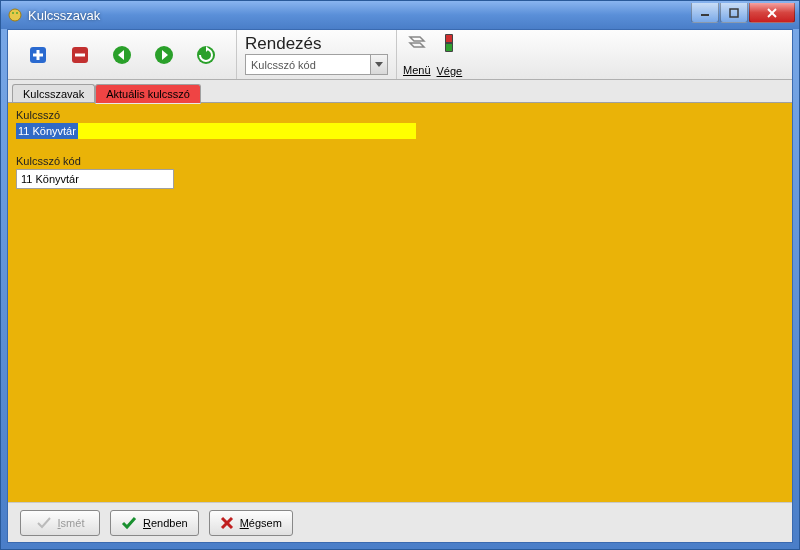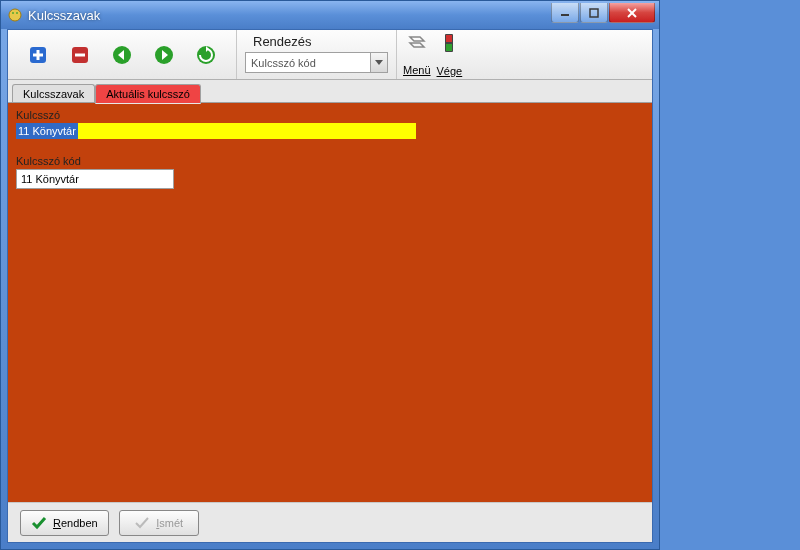--- a/index.html
+++ b/index.html
@@ -1,20 +1,20 @@
 <!DOCTYPE html>
 <html><head>
 <meta charset="utf-8">
 <style>
   * { box-sizing: border-box; }
   html, body { margin: 0; padding: 0; font-family: "Segoe UI", Tahoma, sans-serif; font-size: 12px; }
   body { background: #5a8fd8; width: 800px; height: 550px; overflow: hidden; }
 
   .window {
-    width: 660px; height: 550px;
+    width: 800px; height: 550px;
     background: linear-gradient(to bottom, #7aa9e8 0%, #4a7ec8 100%);
     border: 1px solid #2a5a9a;
     display: flex; flex-direction: column;
   }
 
   .titlebar {
     height: 28px;
     background: linear-gradient(to bottom, #8ab5f0 0%, #5a8fd8 50%, #4a7ec8 100%);
     display: flex; align-items: center;
     padding: 0 0 0 6px;
@@ -58,21 +58,21 @@
   }
   .nav-btn { width: 20px; height: 20px; cursor: pointer; }
 
   .sort-group, .search-group {
     border-right: 1px solid #c8c8c8;
     padding: 4px 8px 6px 8px;
     display: flex; flex-direction: column; justify-content: space-between;
   }
   .sort-group { width: 160px; }
   .search-group { width: 290px; }
-  .group-label { color: #222; font-size: 13px; margin-left: 8px; }
+  .group-label { color: #222; font-size: 17px; }
   .select-wrap {
     height: 21px; border: 1px solid #a0a0a0; background: #fff;
     display: flex; align-items: center;
   }
   .select-wrap span { flex: 1; padding: 0 5px; color: #555; font-size: 11px; }
   .select-arrow {
     width: 17px; height: 19px;
     background: linear-gradient(to bottom, #f5f5f5, #d8d8d8);
     border-left: 1px solid #a0a0a0;
     display: flex; align-items: center; justify-content: center;
@@ -105,21 +105,21 @@
     background: #ef4444;
     top: 1px;
     z-index: 2;
     border-bottom: 1px solid #e8e8e8;
     margin-bottom: -1px;
   }
 
   .tab-content {
     flex: 1; border-top: 1px solid #a0a0a0;
     padding: 6px 8px;
-    background: #c2410c;
+    background: #eab308;
     position: relative;
   }
 
   .field-label { font-size: 11px; color: #222; margin-bottom: 2px; }
   .highlight-field {
     width: 400px; height: 16px;
     background: #ffff00;
     font-size: 11px;
     margin-bottom: 16px;
     display: flex; align-items: center;
@@ -266,28 +266,35 @@
     <div class="tab-content">
       <div class="field-label">Kulcsszó</div>
       <div class="highlight-field">
         <span class="highlight-sel">11 Könyvtár</span>
       </div>
       <div class="field-label">Kulcsszó kód</div>
       <input class="text-input" value="11 Könyvtár" style="">
     </div>
 
     <div class="bottom-bar">
+      <div class="bbtn disabled">
+        <svg width="16" height="14">
+            <path d="M2 7 L6 11 L14 2" fill="none" stroke="#bbb" stroke-width="2"></path>
+          </svg>
+        <span><u>I</u><span>smét</span></span>
+      </div>
       <div class="bbtn">
         <svg width="16" height="14">
             <path d="M2 7 L6 11 L14 2" fill="none" stroke="#1a9030" stroke-width="3"></path>
           </svg>
         <span><u>R</u><span>endben</span></span>
       </div>
-      <div class="bbtn disabled">
-        <svg width="16" height="14">
-            <path d="M2 7 L6 11 L14 2" fill="none" stroke="#bbb" stroke-width="2"></path>
-          </svg>
-        <span><u>I</u><span>smét</span></span>
+      <div class="bbtn">
+        <svg width="14" height="14">
+            <line x1="2" y1="2" x2="12" y2="12" stroke="#c02020" stroke-width="3"></line>
+            <line x1="12" y1="2" x2="2" y2="12" stroke="#c02020" stroke-width="3"></line>
+          </svg>
+        <span><u>M</u><span>égsem</span></span>
       </div>
     </div>
 
   </div>
 </div>
 
 </body></html>

